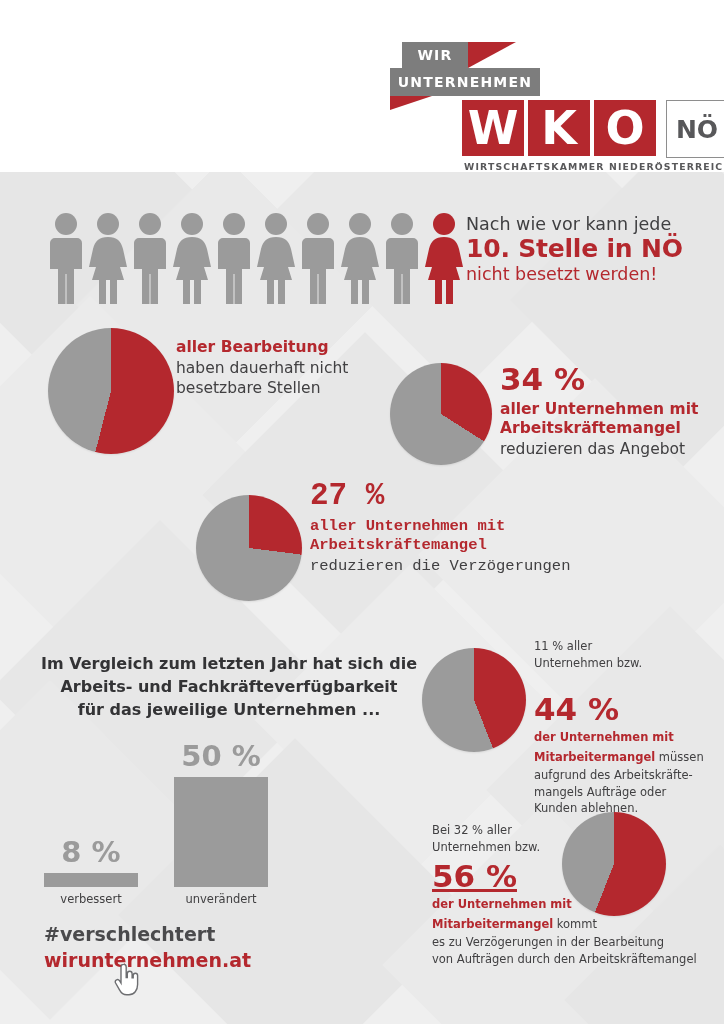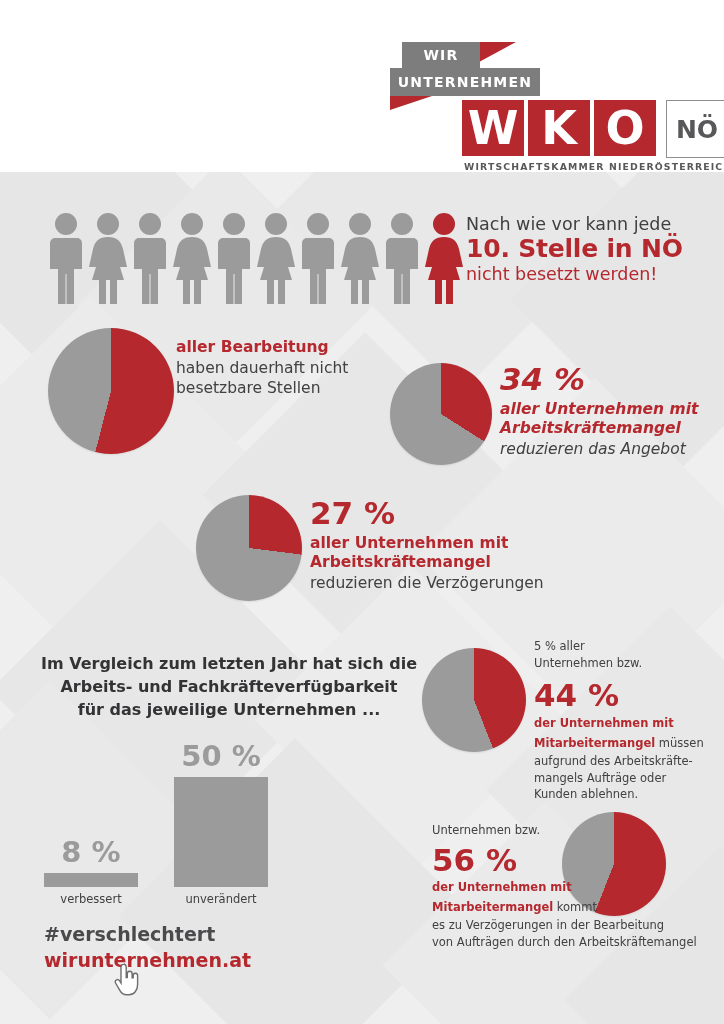--- a/index.html
+++ b/index.html
@@ -19,21 +19,21 @@
   }
   #logo{
     position:absolute;right:34px;top:42px;width:300px;height:120px;
   }
   .ribbon{
     position:absolute;background:#7d7d7d;color:#ffffff;
     font-weight:bold;letter-spacing:1.2px;
     display:flex;align-items:center;justify-content:center;
   }
   #rib-wir{
-    left:12px;top:0;width:78px;height:26px;font-size:14px;
+    left:12px;top:0;width:66px;height:26px;font-size:14px;
   }
   #rib-unt{
     left:0px;top:26px;width:150px;height:28px;font-size:14px;
   }
   .ribbon-tail{
     position:absolute;left:78px;top:0px;width:0;height:0;
     border-top:26px solid #b4282e;border-right:48px solid transparent;
   }
   .ribbon-tail2{
     position:absolute;left:0px;top:54px;width:0;height:0;
@@ -266,31 +266,31 @@
               box-shadow:0 1px 2px rgba(0,0,0,.08);"></div>
   <div class="stat" style="left:176px;top:334px;width:230px;">
     <div class="l2" style="margin-top:4px;">aller Bearbeitung</div>
     <div class="l3">haben dauerhaft nicht</div>
     <div class="l3">besetzbare Stellen</div>
   </div>
 
   <div class="pie" style="left:390px;top:363px;width:102px;height:102px;
               background:conic-gradient(#b4282e 0deg 122.4deg,#9b9b9b 122.4deg 360deg);
               box-shadow:0 1px 2px rgba(0,0,0,.08);"></div>
-  <div class="stat" style="left:500px;top:363px;width:220px;font-style:italic;">
+  <div class="stat" style="left:500px;top:363px;width:220px;">
     <div class="l1">34 %</div>
     <div class="l2" style="margin-top:4px;">aller Unternehmen mit</div>
     <div class="l2">Arbeitskräftemangel</div>
     <div class="l3">reduzieren das Angebot</div>
   </div>
 
   <div class="pie" style="left:196px;top:495px;width:106px;height:106px;
               background:conic-gradient(#b4282e 0deg 97.2deg,#9b9b9b 97.2deg 360deg);
               box-shadow:0 1px 2px rgba(0,0,0,.08);"></div>
-  <div class="stat" style="left:310px;top:497px;width:300px;">
+  <div class="stat" style="left:310px;top:480px;width:300px;font-family:Liberation Mono, monospace;">
     <div class="l1">27 %</div>
     <div class="l2" style="margin-top:4px;">aller Unternehmen mit</div>
     <div class="l2">Arbeitskräftemangel</div>
     <div class="l3">reduzieren die Verzögerungen</div>
   </div>
 
   <div id="cmp-text">
     <div>Im Vergleich zum letzten Jahr hat sich die</div>
     <div>Arbeits- und Fachkräfteverfügbarkeit</div>
     <div>für das jeweilige Unternehmen ...</div>
@@ -308,38 +308,39 @@
       <div class="bar" style="height:110px;background:#9b9b9b;"></div>
       <div class="barlabel">unverändert</div>
     </div>
 
   </div>
 
   <div class="pie" style="left:422px;top:648px;width:104px;height:104px;
               background:conic-gradient(#b4282e 0deg 158.4deg,#9b9b9b 158.4deg 360deg);
               box-shadow:0 1px 2px rgba(0,0,0,.08);"></div>
   <div class="stat" style="left:534px;top:638px;width:190px;">
-    <div class="small-txt">5 % aller</div>
+    <div class="small-txt">11 % aller</div>
     <div class="small-txt">Unternehmen bzw.</div>
-    <div class="mid-pct" style="margin-top:8px;">44 %</div>
+    <div class="mid-pct" style="margin-top:22px;">44 %</div>
     <div class="small-red" style="margin-top:4px;">der Unternehmen mit</div>
     <div style="line-height:1.45;">
       <span class="small-red">Mitarbeitermangel</span><span class="small-txt"> müssen</span>
     </div>
     <div class="small-txt">aufgrund des Arbeitskräfte-</div>
     <div class="small-txt">mangels Aufträge oder</div>
     <div class="small-txt">Kunden ablehnen.</div>
   </div>
 
   <div class="pie" style="left:562px;top:812px;width:104px;height:104px;
               background:conic-gradient(#b4282e 0deg 201.6deg,#9b9b9b 201.6deg 360deg);
               box-shadow:0 1px 2px rgba(0,0,0,.08);"></div>
   <div class="stat" style="left:432px;top:822px;width:290px;">
+    <div class="small-txt">Bei 32 % aller</div>
     <div class="small-txt">Unternehmen bzw.</div>
-    <div class="mid-pct" style="margin-top:5px;">56 %</div>
+    <div class="mid-pct" style="margin-top:5px;text-decoration:underline;">56 %</div>
     <div class="small-red" style="margin-top:4px;">der Unternehmen mit</div>
     <div style="line-height:1.45;">
       <span class="small-red">Mitarbeitermangel</span><span class="small-txt"> kommt</span>
     </div>
     <div class="small-txt">es zu Verzögerungen in der Bearbeitung</div>
     <div class="small-txt">von Aufträgen durch den Arbeitskräftemangel</div>
   </div>
 
   <div id="footer">
     <div id="hash">#verschlechtert</div>

